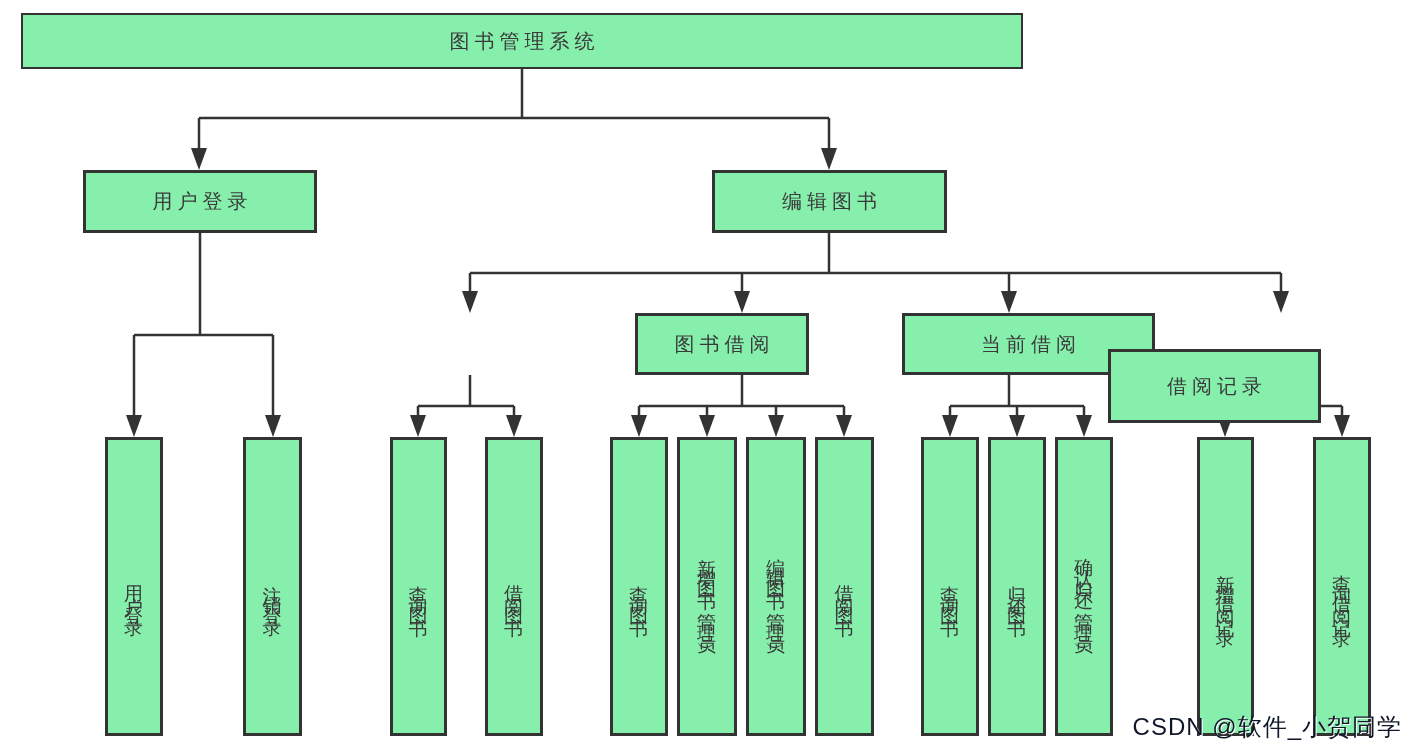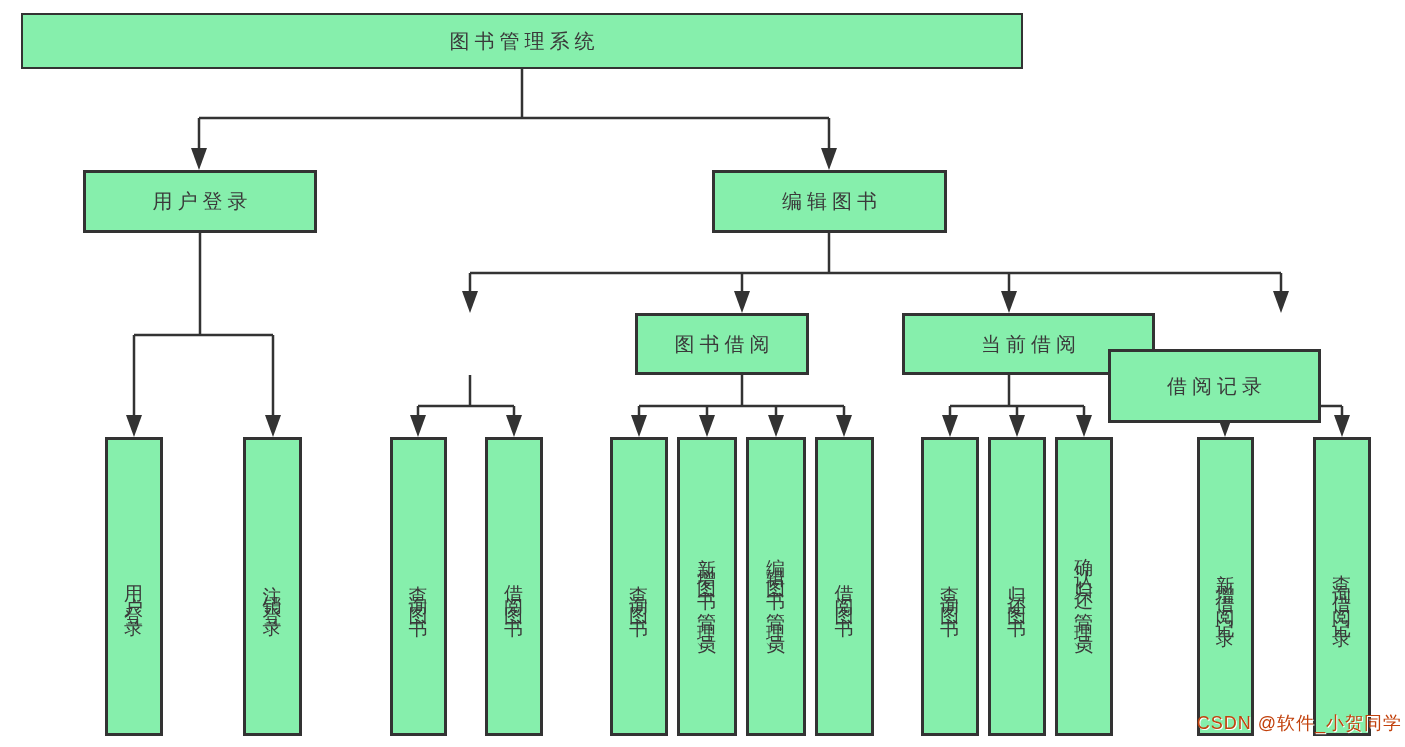--- a/index.html
+++ b/index.html
@@ -53,22 +53,22 @@
     stroke-width:2.5;
   }
   svg.wires polygon{
     fill:#333333;
     stroke:none;
   }
   .watermark{
     position:absolute;
     right:3px;
     top:711px;
-    font-size:18px;
-    color:#c2410c;
+    font-size:24px;
+    color:#0f172a;
     letter-spacing:1px;
     text-shadow:1px 1px 0 #ffffff;
     white-space:nowrap;
   }
 </style>
 </head>
 <body>
 
 <div id="canvas">
 

